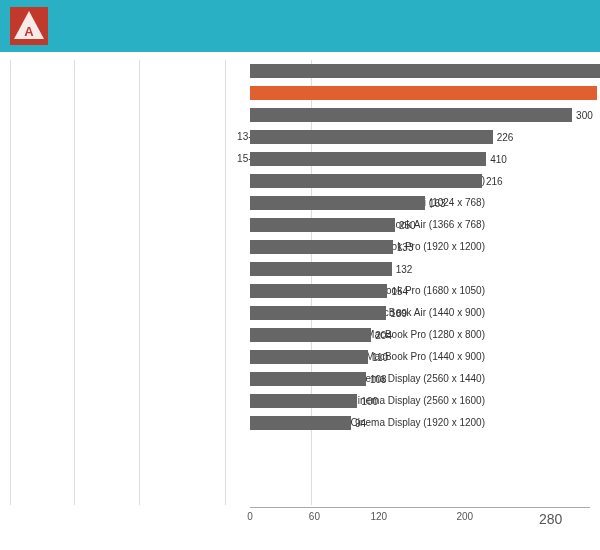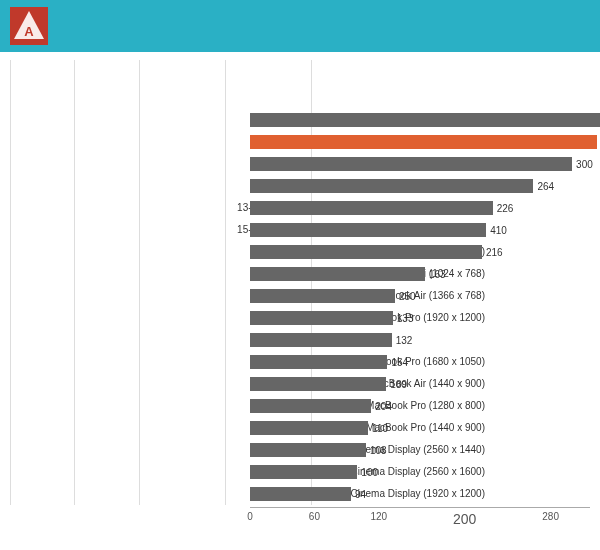--- a/index.html
+++ b/index.html
@@ -54,21 +54,21 @@
       display: flex;
       flex-direction: column;
       padding: 8px 10px 25px 10px;
       height: calc(550px - 52px);
     }
 
     .bars-section {
       flex: 1;
       display: flex;
       flex-direction: column;
-      justify-content: flex-end;
+      justify-content: flex-start;
       padding-left: 240px;
       position: relative;
     }
 
     .bar-row {
       display: flex;
       align-items: center;
       height: 22px;
       position: relative;
     }
@@ -143,27 +143,20 @@
           </div>
         </div>
         <div class="bar-row">
           <div class="bar-label">Google Nexus 10 (2560 x 1600)</div>
           <div class="bar-wrap">
             <div class="bar" style="width: 322.086px; background: rgb(102, 102, 102); height: 14px;"></div>
             <span class="bar-value">300</span>
           </div>
         </div>
         <div class="bar-row">
-          <div class="bar-label">iPad 4 (2048 x 1536)</div>
-          <div class="bar-wrap">
-            <div class="bar" style="width: 283.436px; background: rgb(102, 102, 102); height: 14px;"></div>
-            <span class="bar-value">264</span>
-          </div>
-        </div>
-        <div class="bar-row">
           <div class="bar-label">13-inch MacBook Pro with Retina Display (2560 x 1600)</div>
           <div class="bar-wrap">
             <div class="bar" style="width: 242.638px; background: rgb(102, 102, 102); height: 14px;"></div>
             <span class="bar-value">226</span>
           </div>
         </div>
         <div class="bar-row">
           <div class="bar-label">15-inch MacBook Pro with Retina Display (2880 x 1800)</div>
           <div class="bar-wrap">
             <div class="bar" style="width: 236.196px; background: rgb(102, 102, 102); height: 14px;"></div>
@@ -254,18 +247,18 @@
           </div>
         </div>
       </div>
 
     <div style="padding-left:240px; position:relative; height:18px; margin-top:2px;">
       <div style="position:absolute;top:0;left:240px;right:0;height:1px;background:#aaa;"></div>
       <div id="x-ticks" style="position:relative;height:18px;">
           <span style="position: absolute; left: 0px; transform: translateX(-50%); font-size: 10px; color: rgb(85, 85, 85); top: 4px;">0</span>
           <span style="position: absolute; left: 64.4172px; transform: translateX(-50%); font-size: 10px; color: rgb(85, 85, 85); top: 4px;">60</span>
           <span style="position: absolute; left: 128.834px; transform: translateX(-50%); font-size: 10px; color: rgb(85, 85, 85); top: 4px;">120</span>
-          <span style="position: absolute; left: 214.724px; transform: translateX(-50%); font-size: 14px; color: rgb(85, 85, 85); top: 4px;">200</span>
-          <span style="position: absolute; left: 300.613px; transform: translateX(-50%); font-size: 10px; color: rgb(85, 85, 85); top: 4px;">280</span>
+          <span style="position: absolute; left: 214.724px; transform: translateX(-50%); font-size: 10px; color: rgb(85, 85, 85); top: 4px;">200</span>
+          <span style="position: absolute; left: 300.613px; transform: translateX(-50%); font-size: 14px; color: rgb(85, 85, 85); top: 4px;">280</span>
         </div>
     </div>
   </div>
 </div>
 
 </body></html>

